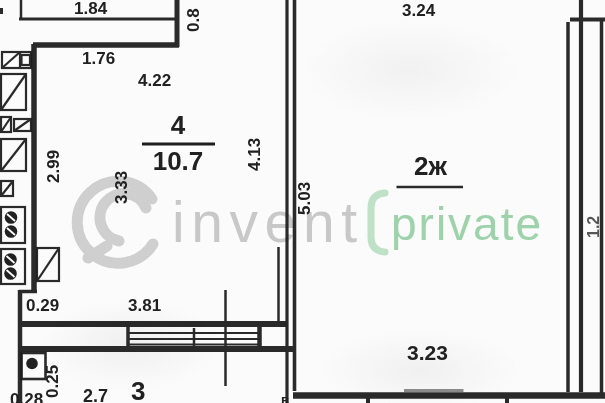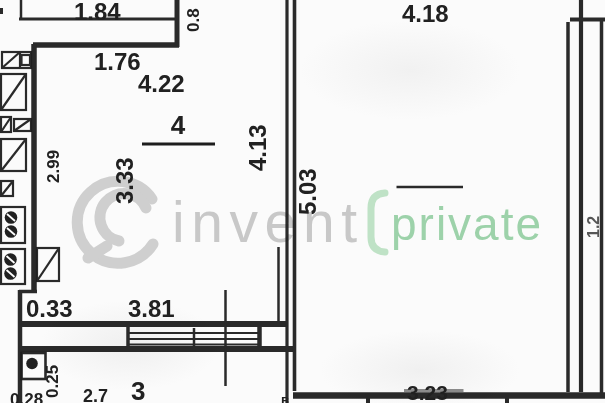--- a/index.html
+++ b/index.html
@@ -4,21 +4,21 @@
 <style>
   html,body{margin:0;padding:0;background:#ffffff;}
   .stage{position:relative;width:605px;height:403px;overflow:hidden;background:#fbfbfb;
          font-family:"Liberation Sans",sans-serif;}
   .noise{position:absolute;border-radius:50%;pointer-events:none;z-index:0;}
   .n1{left:40px;top:300px;width:180px;height:90px;background:radial-gradient(closest-side,#efefef,rgba(255,255,255,0));}
   .n2{left:300px;top:20px;width:220px;height:100px;background:radial-gradient(closest-side,#f1f1f1,rgba(255,255,255,0));}
   .n3{left:320px;top:330px;width:200px;height:80px;background:radial-gradient(closest-side,#f0f0f0,rgba(255,255,255,0));}
   svg.wm{position:absolute;left:0;top:0;z-index:1;}
   svg.plan{position:absolute;left:0;top:0;z-index:2;}
-  .lbl{position:absolute;z-index:3;font-weight:700;color:#212121;font-size:24px;
+  .lbl{position:absolute;z-index:3;font-weight:700;color:#212121;font-size:17px;
        line-height:1;white-space:nowrap;letter-spacing:0px;}
   .rot{writing-mode:vertical-rl;transform:rotate(180deg);}
   .ctr{text-align:center;}
   .room-num{font-size:26px;}
   .room-area{font-size:26px;}
   .dim-sm{font-size:17px;}
 </style>
 </head>
 <body>
 
@@ -116,32 +116,34 @@
 
     <g fill="none">
       <path d="M142 144 H215" stroke="#1d1d1d" stroke-width="3"></path>
       <path d="M396.5 187 H463" stroke="#2a2a2a" stroke-width="2.4"></path>
       <path d="M404 390.5 H463.5" stroke="#8a8a8a" stroke-width="3"></path>
     </g>
   </svg>
 
   <span class="lbl" style="left:74px;top:0px;">1.84</span>
   <span class="lbl rot dim-sm" style="left:185px;top:0px;height:32px;">0.8</span>
-  <span class="lbl" style="left:94px;top:50px;">1.76</span>
+  <span class="lbl" style="left:82px;top:50px;">1.76</span>
   <span class="lbl" style="left:138px;top:72px;">4.22</span>
   <span class="lbl rot dim-sm" style="left:45px;top:141px;height:42px;">2.99</span>
   <span class="lbl rot" style="left:113px;top:154px;height:50px;">3.33</span>
   <span class="lbl rot" style="left:246px;top:125px;height:46px;">4.13</span>
   <span class="lbl rot" style="left:296px;top:169px;height:46px;">5.03</span>
-  <span class="lbl" style="left:402px;top:2px;">4.18</span>
-  <span class="lbl" style="left:407px;top:382px;font-size:21px;">3.23</span>
-  <span class="lbl" style="left:26px;top:297px;">0.33</span>
+  <span class="lbl" style="left:402px;top:2px;">3.24</span>
+  <span class="lbl" style="left:407px;top:342px;font-size:21px;">3.23</span>
+  <span class="lbl" style="left:26px;top:297px;">0.29</span>
   <span class="lbl" style="left:128px;top:297px;">3.81</span>
   <span class="lbl rot dim-sm" style="left:44px;top:350px;height:48px;">0.25</span>
   <span class="lbl dim-sm" style="left:10px;top:391px;">0.28</span>
   <span class="lbl dim-sm" style="left:83px;top:387px;font-size:18px;">2.7</span>
   <span class="lbl rot" style="left:586px;top:198px;height:40px;font-size:16px;color:#3a3a3a;opacity:.85;">1.2</span>
   <span class="lbl" style="left:281px;top:393px;font-size:13px;">в</span>
 
   <span class="lbl room-num ctr" style="left:138px;top:112px;width:80px;">4</span>
+  <span class="lbl room-area ctr" style="left:138px;top:148px;width:80px;">10.7</span>
+  <span class="lbl room-num ctr" style="left:397px;top:153px;width:67px;">2ж</span>
   <span class="lbl room-num" style="left:131px;top:378px;">3</span>
 
 </div>
 
 </body></html>

